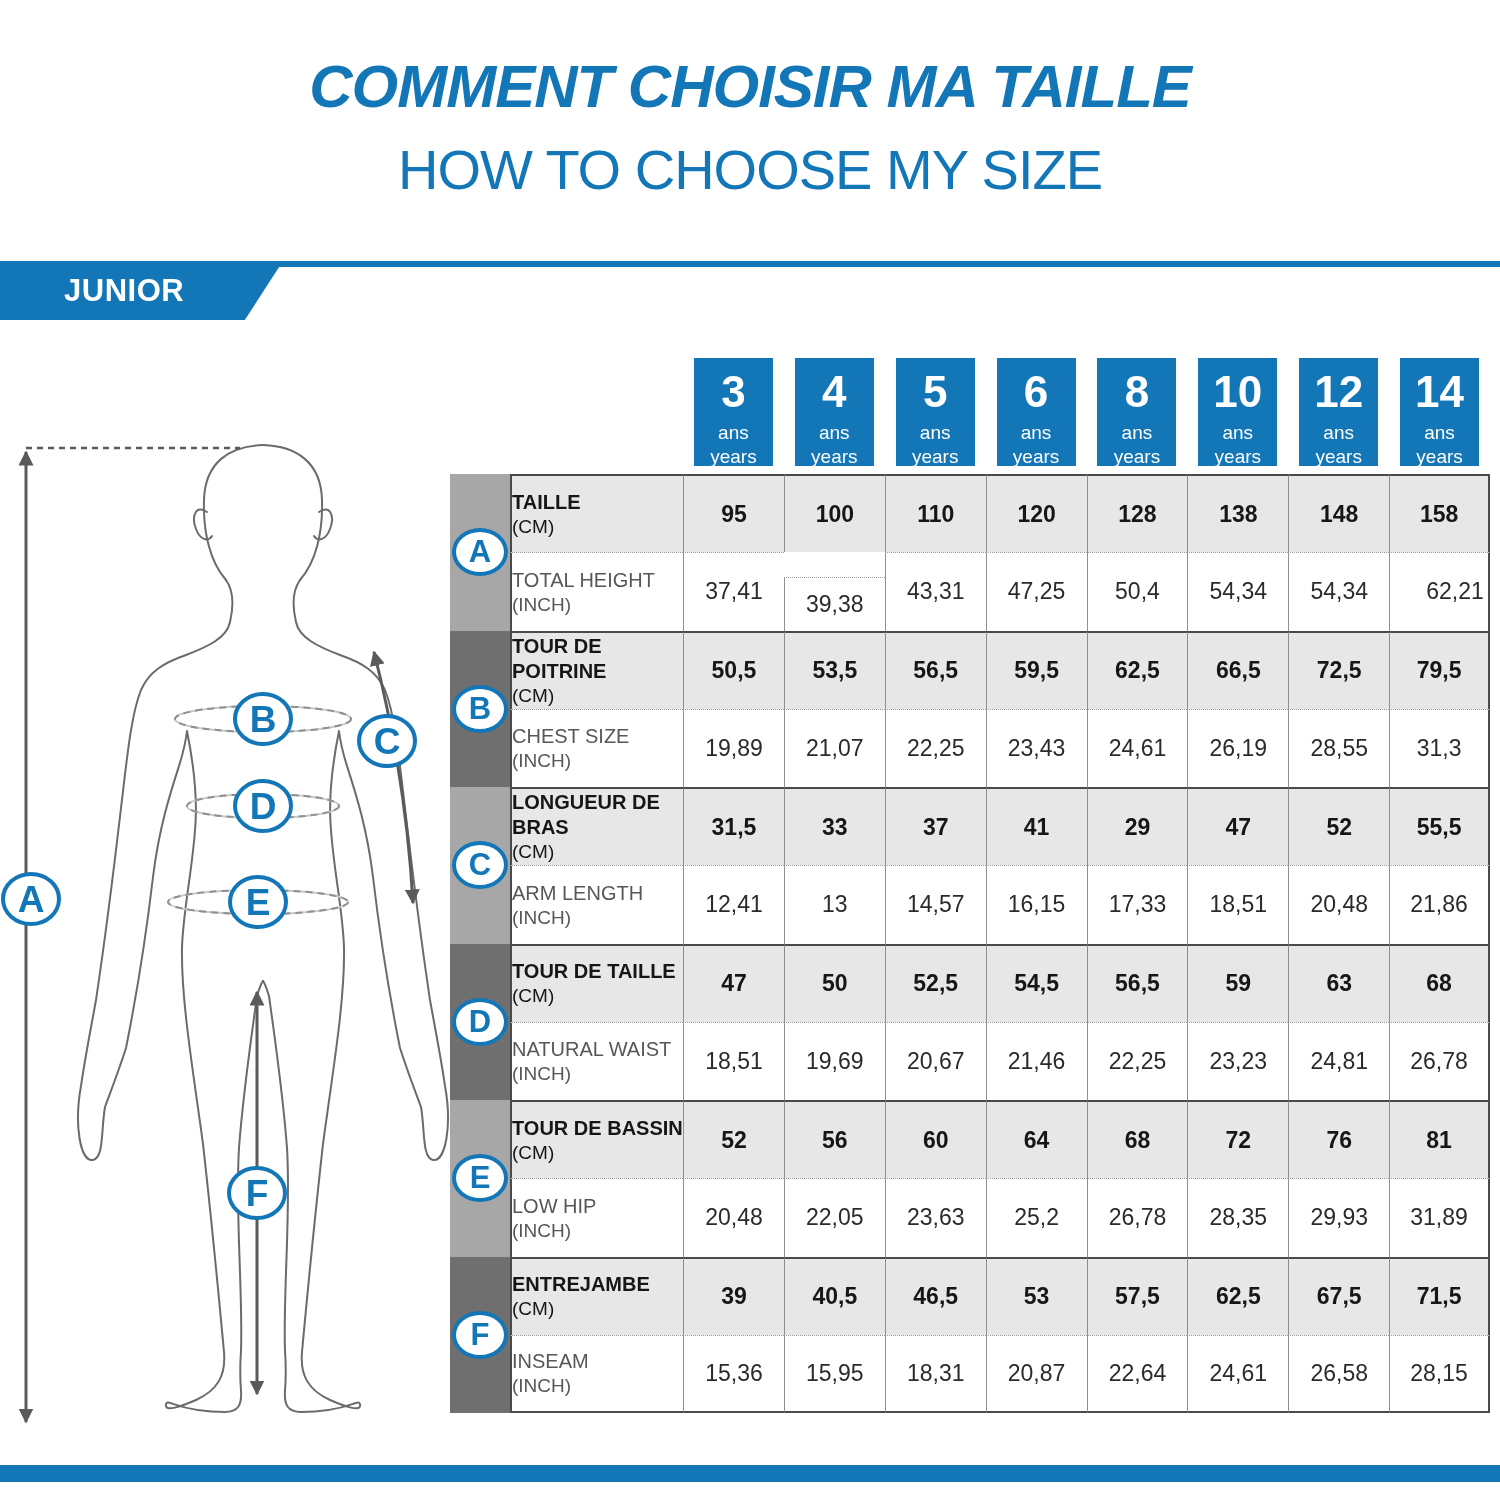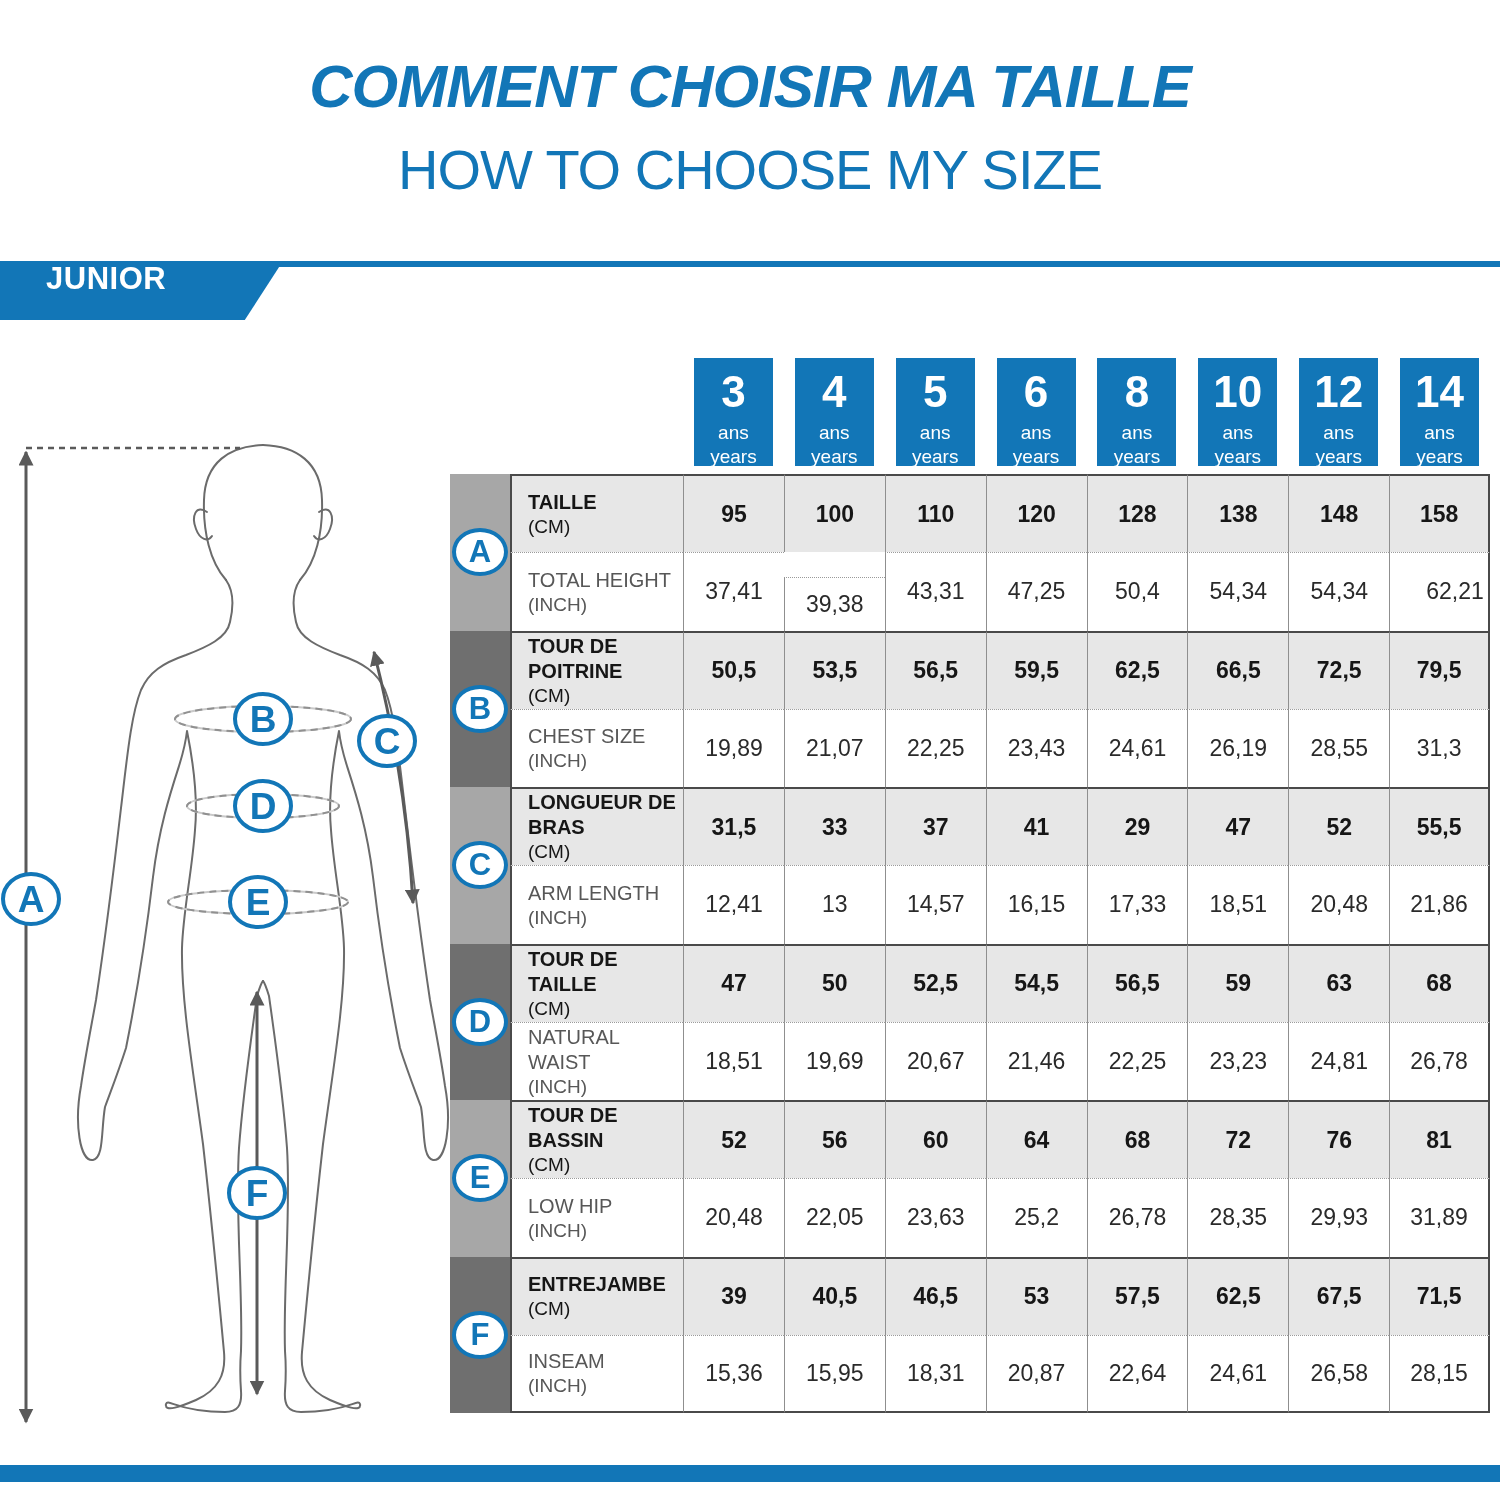--- a/index.html
+++ b/index.html
@@ -19,22 +19,22 @@
   .title-en{
     position:absolute;top:137px;left:0;width:1500px;text-align:center;
     font-size:56px;font-weight:normal;color:var(--blue);
     letter-spacing:-1px;white-space:nowrap;
   }
 
   .banner-strip{position:absolute;top:261px;left:0;width:1500px;height:6px;background:var(--blue);}
   .banner-tab{
     position:absolute;top:261px;left:0;width:283px;height:59px;background:var(--blue);
     clip-path:polygon(0 0,100% 0,86.5% 100%,0 100%);
-    color:#fff;font-weight:bold;font-size:31px;display:flex;align-items:flex-start;
-    padding-left:46px;letter-spacing:0.5px;
+    color:#fff;font-weight:bold;font-size:31px;display:flex;align-items:center;
+    padding-left:64px;letter-spacing:0.5px;
   }
 
   .bottom-bar{position:absolute;top:1465px;left:0;width:1500px;height:17px;background:var(--blue);}
 
   .diagram{position:absolute;left:0;top:400px;}
   .dia-badge ellipse{fill:#fff;stroke:var(--blue);stroke-width:4px;}
   .dia-badge text{fill:var(--blue);font-family:"Liberation Sans",sans-serif;font-size:37px;font-weight:bold;}
 
   .size-table{
     position:absolute;left:450px;top:358px;width:1040px;
@@ -59,21 +59,21 @@
     display:flex;align-items:center;justify-content:center;
     color:var(--blue);font-weight:bold;font-size:31px;
   }
 
   .cell{display:flex;align-items:center;justify-content:center;font-size:23px;color:#2a2a2a;border-left:1px solid var(--gline);background:#fff;}
   .cell.row-cm{background:var(--cm-bg);font-weight:bold;color:#161616;border-top:2px solid var(--bdark);}
   .cell.row-inch{border-top:1px dotted #9a9a9a;}
   .cell.last-col{border-right:2px solid var(--bdark);}
   .cell.last-row{border-bottom:2px solid var(--bdark);}
 
-  .label-cell{grid-column:2;flex-direction:column;align-items:flex-start;justify-content:center;padding-left:16px;border-left:2px solid var(--bdark);}
+  .label-cell{grid-column:2;flex-direction:column;align-items:flex-start;justify-content:center;border-left:2px solid var(--bdark);}
   .label-cell .l1{font-size:20px;line-height:1.25;}
   .label-cell .l2{font-size:19px;line-height:1.25;font-weight:normal;}
   .label-cell.row-cm .l1{font-weight:bold;color:#161616;}
   .label-cell.row-cm .l2{color:#161616;}
   .label-cell.row-inch .l1,.label-cell.row-inch .l2{color:var(--en-gray);font-weight:normal;}
 </style>
 </head>
 <body style="--blue: #1276b7; --ltr-light: #a7a7a7; --ltr-dark: #6f6f6f; --cm-bg: #e7e7e7;">
 
 <div class="title-fr">COMMENT CHOISIR MA TAILLE</div>

